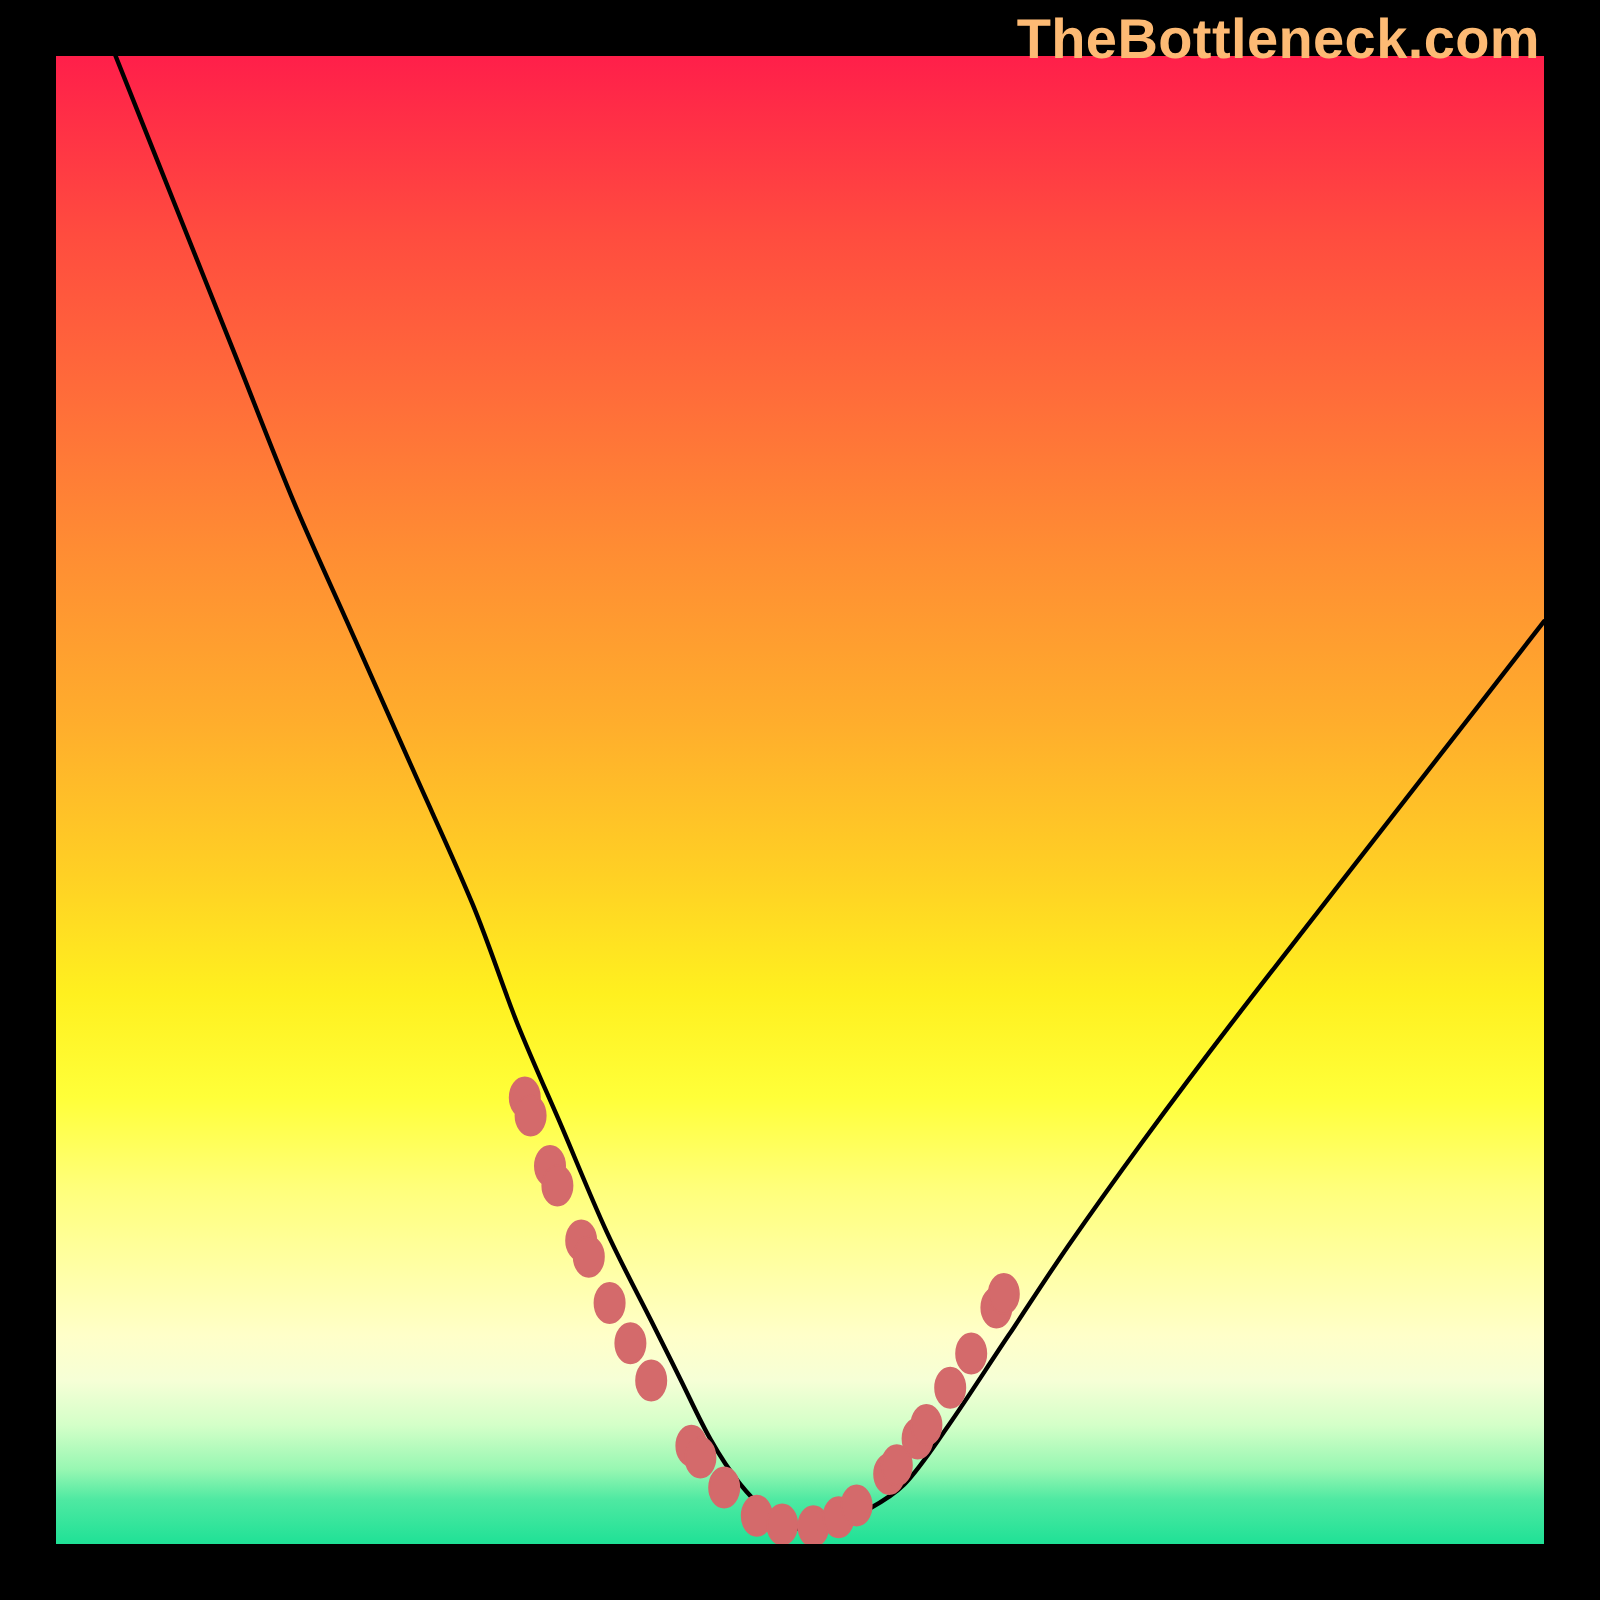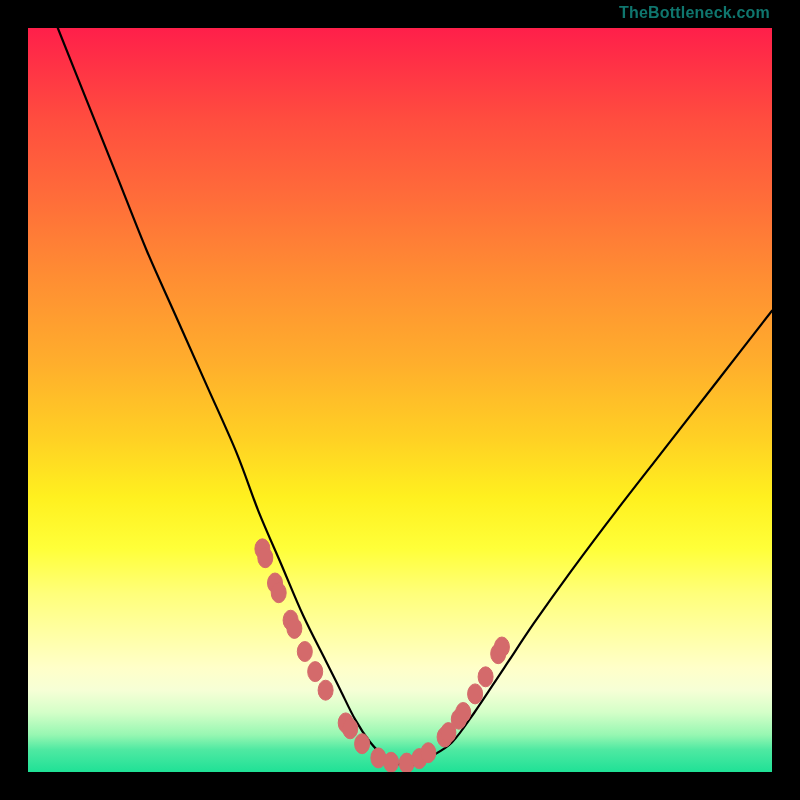--- a/index.html
+++ b/index.html
@@ -41,23 +41,23 @@
       #97f7b2 95%,
       #4fe9a2 97%,
       #1fe196 100%
     );
   }
   .attribution {
     position: absolute;
     top: 4px;
     right: 30px;
     font-family: Arial, Helvetica, sans-serif;
-    font-size: 16px;
+    font-size: 28px;
     font-weight: 600;
-    color: #0f766e;
+    color: #fdba74;
     letter-spacing: 0.2px;
   }
   svg.curve {
     position: absolute;
     left: 0;
     top: 0;
     width: 744px;
     height: 744px;
   }
   .curve-path {

